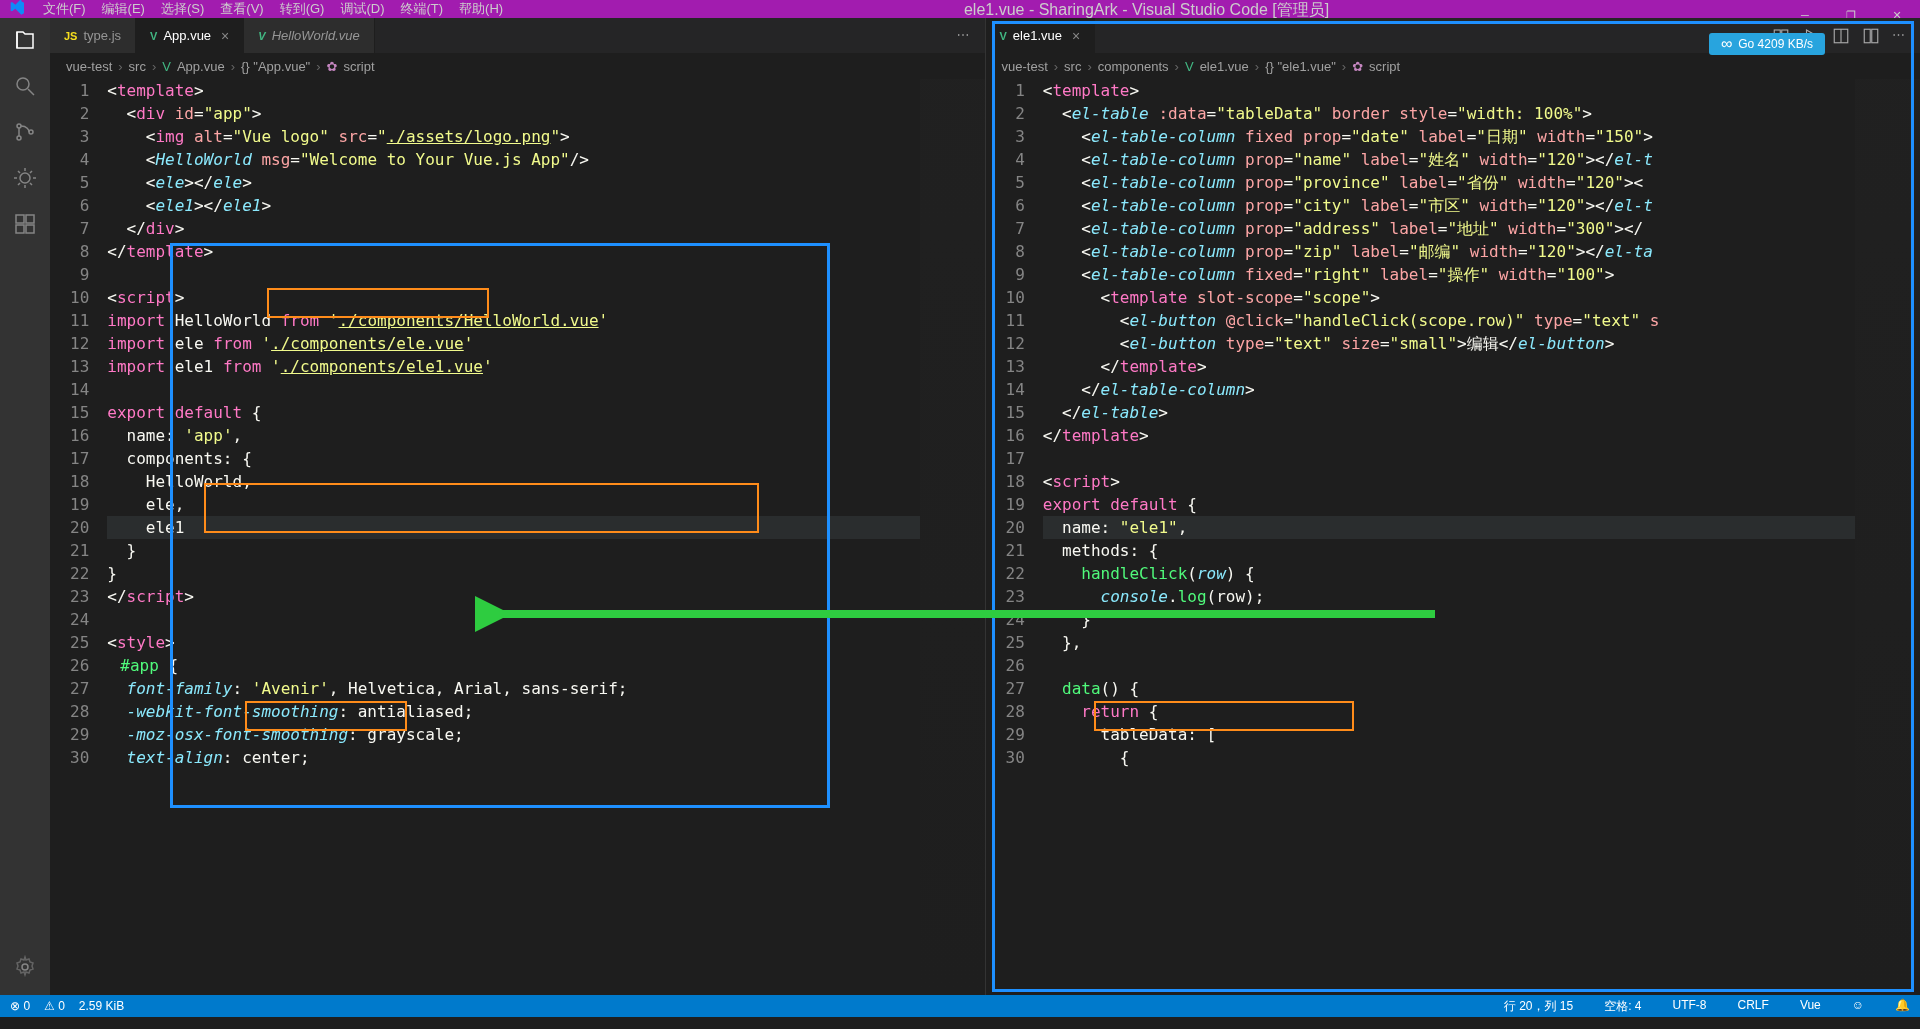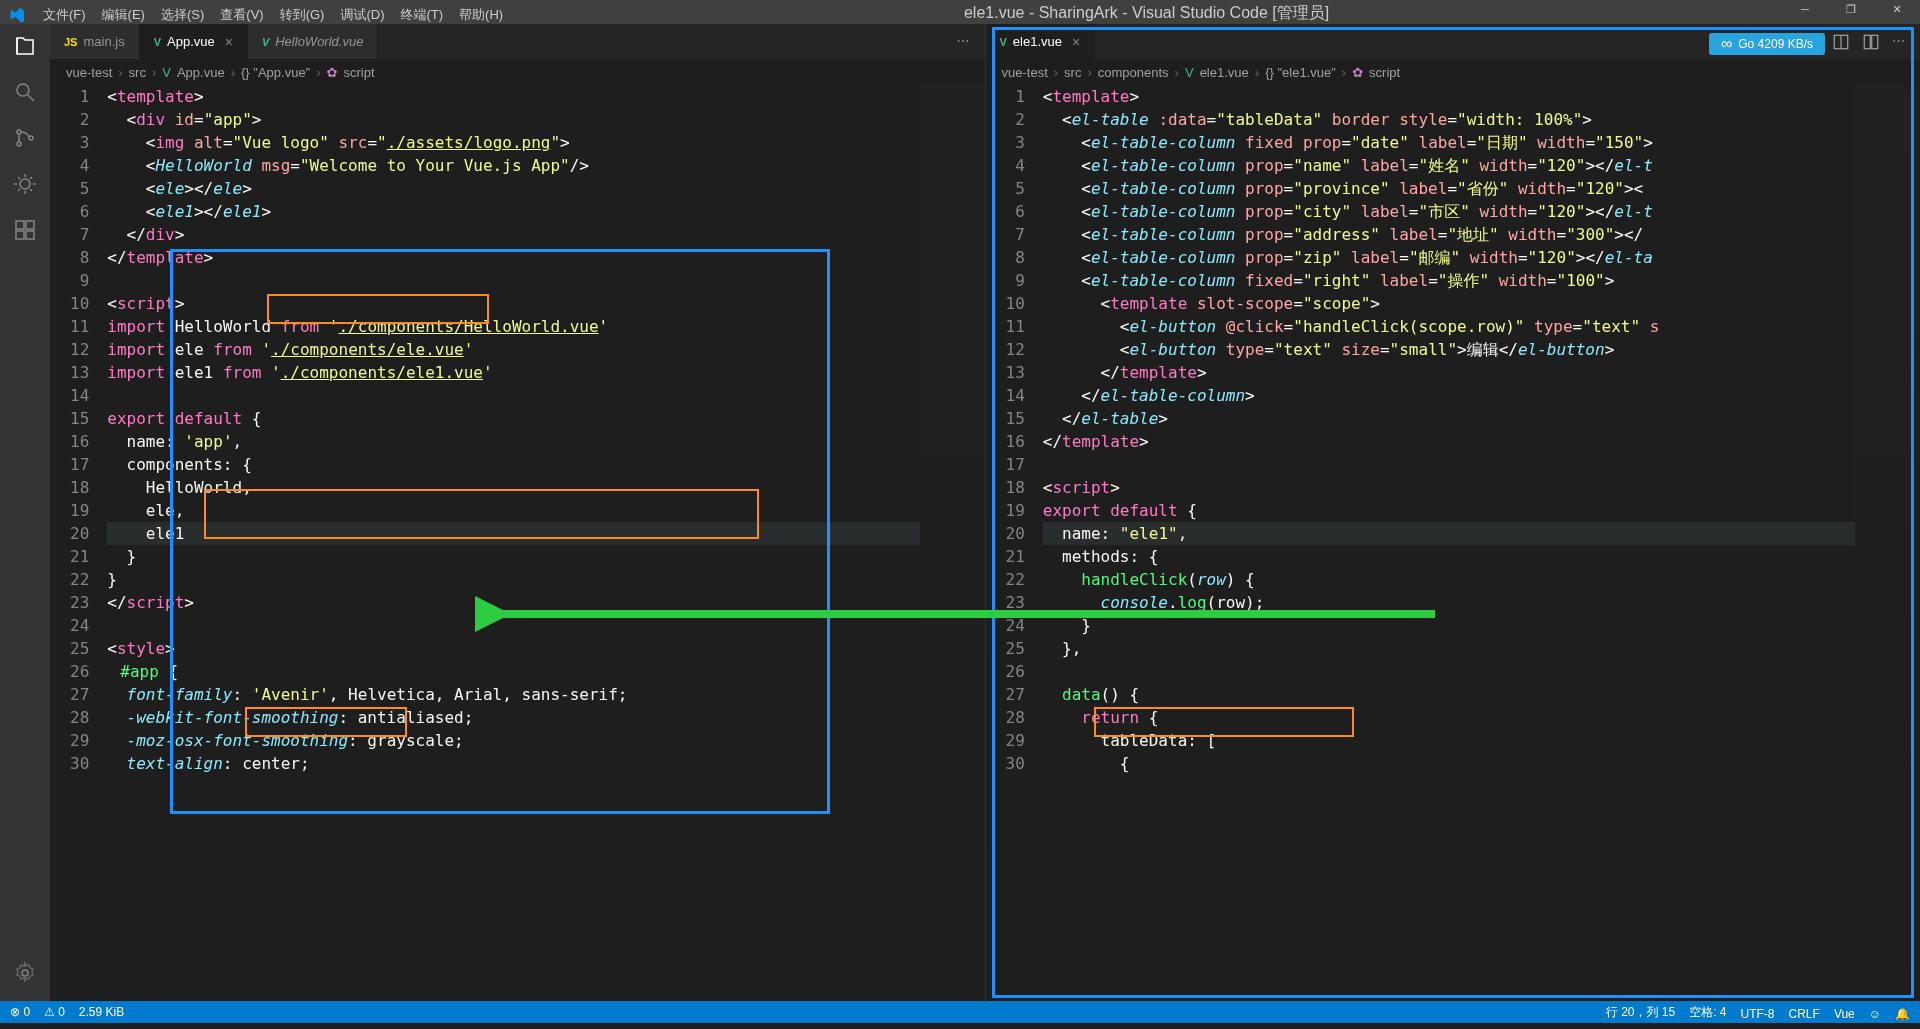--- a/index.html
+++ b/index.html
@@ -1,17 +1,17 @@
 <!DOCTYPE html>
 <html><head>
 <meta charset="utf-8">
 <style>
 * { margin:0; padding:0; box-sizing:border-box; }
 body { font-family:"Segoe UI","Microsoft YaHei",sans-serif; background:#1e1e1e; color:#ccc; font-size:13px; width:1920px; height:1029px; overflow:hidden; position:relative; }
-.titlebar { height:24px; background:#404040; display:flex; align-items:flex-end; color:#ccc; }
+.titlebar { height:18px; background:#a21caf; display:flex; align-items:flex-start; color:#ccc; }
 .titlebar .vs-icon { width:35px; display:flex; justify-content:center; }
 .titlebar .vs-icon svg { width:16px; height:16px; }
 .titlebar .menu { display:flex; }
 .titlebar .menu span { padding:0 8px; cursor:default; }
 .titlebar .title { flex:1; text-align:center; font-size:16px; }
 .titlebar .wincontrols { display:flex; }
 .titlebar .wincontrols div { width:46px; height:30px; display:flex; align-items:center; justify-content:center; font-size:11px; }
 .main { display:flex; height:calc(100% - 30px - 22px); }
 .activity { width:50px; background:#333; display:flex; flex-direction:column; align-items:center; padding-top:8px; gap:18px; }
 .activity .icon { width:28px; height:28px; color:#858585; display:flex; align-items:center; justify-content:center; }
@@ -32,21 +32,21 @@
 .ficon.vue { color:#42b883; }
 .breadcrumb { height:26px; display:flex; align-items:center; padding:0 16px; font-size:13px; color:#a0a0a0; gap:6px; }
 .breadcrumb .sep { color:#666; }
 .editor { flex:1; display:flex; overflow:hidden; font-family:Consolas,monospace; font-size:16px; position:relative; }
 .gutter { text-align:right; color:#858585; padding:0 18px 0 20px; user-select:none; line-height:23px; }
 .code { flex:1; line-height:23px; white-space:pre; position:relative; }
 .code .line { height:23px; }
 .code .line.hl { background:#2a2d2e; }
 .minimap { width:65px; background:linear-gradient(#222,#1e1e1e); opacity:0.6; }
 .statusbar { height:22px; background:#007acc; color:#fff; display:flex; align-items:center; font-size:12px; padding:0 10px; gap:14px; }
-.statusbar .right { margin-left:auto; display:flex; gap:14px; align-items:flex-end; }
+.statusbar .right { margin-left:auto; display:flex; gap:31px; align-items:flex-start; }
 
 .tag { color:#ff79c6; }
 .attr { color:#fca5a5; }
 .str { color:#f1fa8c; }
 .kw { color:#ff79c6; }
 .fn { color:#50fa7b; }
 .plain { color:#f8f8f2; }
 .comp { color:#8be9fd; font-style:italic; }
 .prop { color:#50fa7b;margin-left:13px; }
 .punct { color:#f8f8f2; }
@@ -127,21 +127,21 @@
         </svg>
       </div>
   </div>
 
   <div class="editors">
 
     <div class="pane">
       <div class="tabs">
         <div class="tab">
             <span class="ficon js">JS</span>
-            <span>main.js</span>
+            <span>type.js</span>
           </div>
         <div class="tab active">
             <span class="ficon vue">V</span>
             <span>App.vue</span>
             <span class="close">×</span>
           </div>
         <div class="tab" style="font-style:italic;">
             <span class="ficon vue">V</span>
             <span>HelloWorld.vue</span>
           </div>

